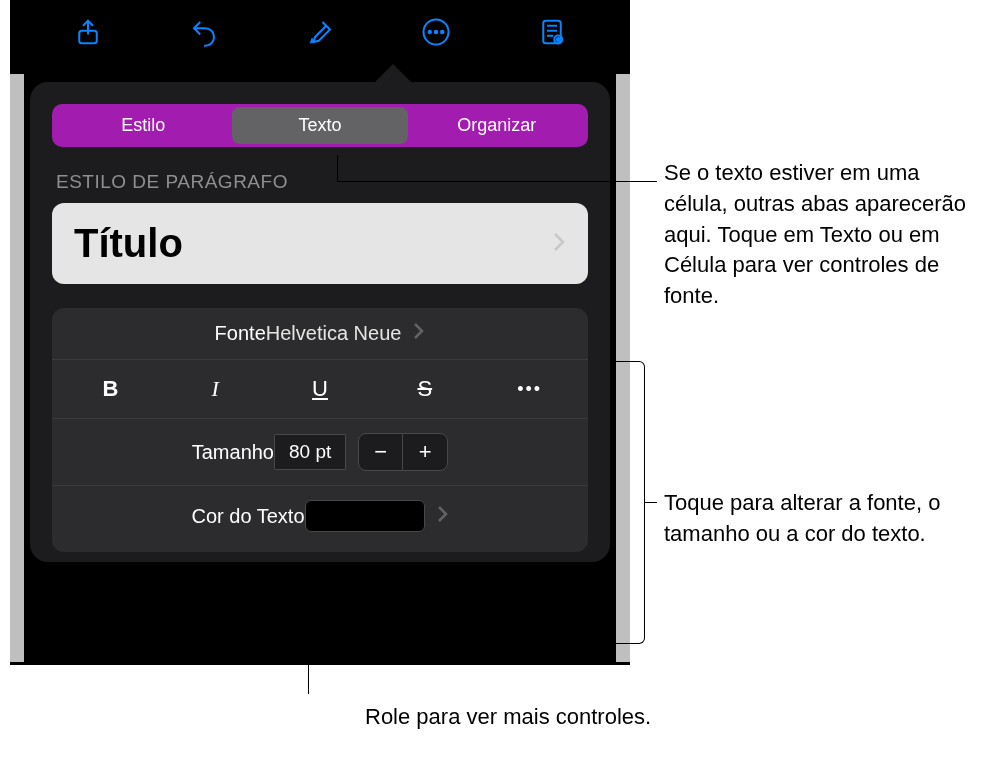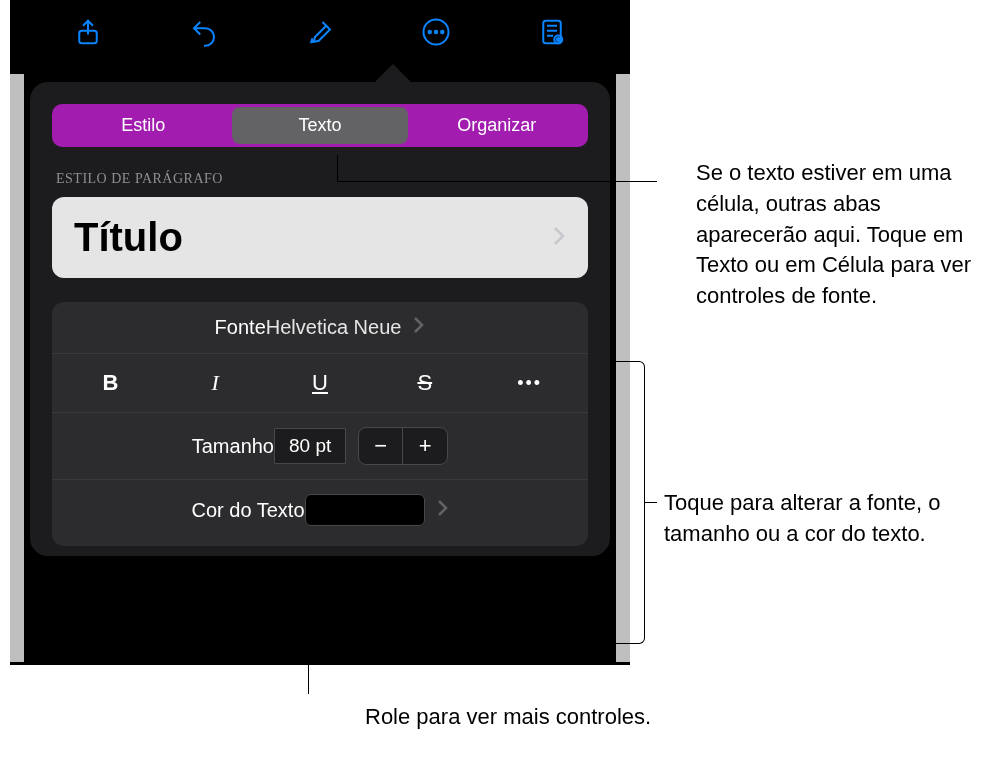--- a/index.html
+++ b/index.html
@@ -68,25 +68,24 @@
       border-radius: 8px;
       color: #fff;
       font-size: 18px;
       cursor: pointer;
     }
     .seg-item.active {
       background: #636366;
     }
     .section-label {
       color: #8e8e93;
-      font-size: 14px;
+      font-size: 19px;
       letter-spacing: 0.5px;
       margin-bottom: 10px;
       margin-left: 4px;
-      font-family: Liberation Serif, serif;
     }
     .style-card {
       background: #e5e5e5;
       border-radius: 12px;
       padding: 18px 22px;
       display: flex;
       align-items: center;
       justify-content: space-between;
       margin-bottom: 24px;
       cursor: pointer;
@@ -170,21 +169,21 @@
       background: #000;
       border: 1px solid #48484a;
     }
     .callout {
       position: absolute;
       color: #000;
       font-size: 22px;
       line-height: 1.4;
       max-width: 310px;
     }
-    .callout-1 { left: 696px; top: 158px; }
+    .callout-1 { left: 664px; top: 158px; }
     .callout-2 { left: 664px; top: 488px; }
     .callout-3 { left: 365px; top: 702px; }
     .callout-line {
       position: absolute;
       background: #000;
     }
     .bracket {
       position: absolute;
       border: 1px solid #000;
       border-left: none;

